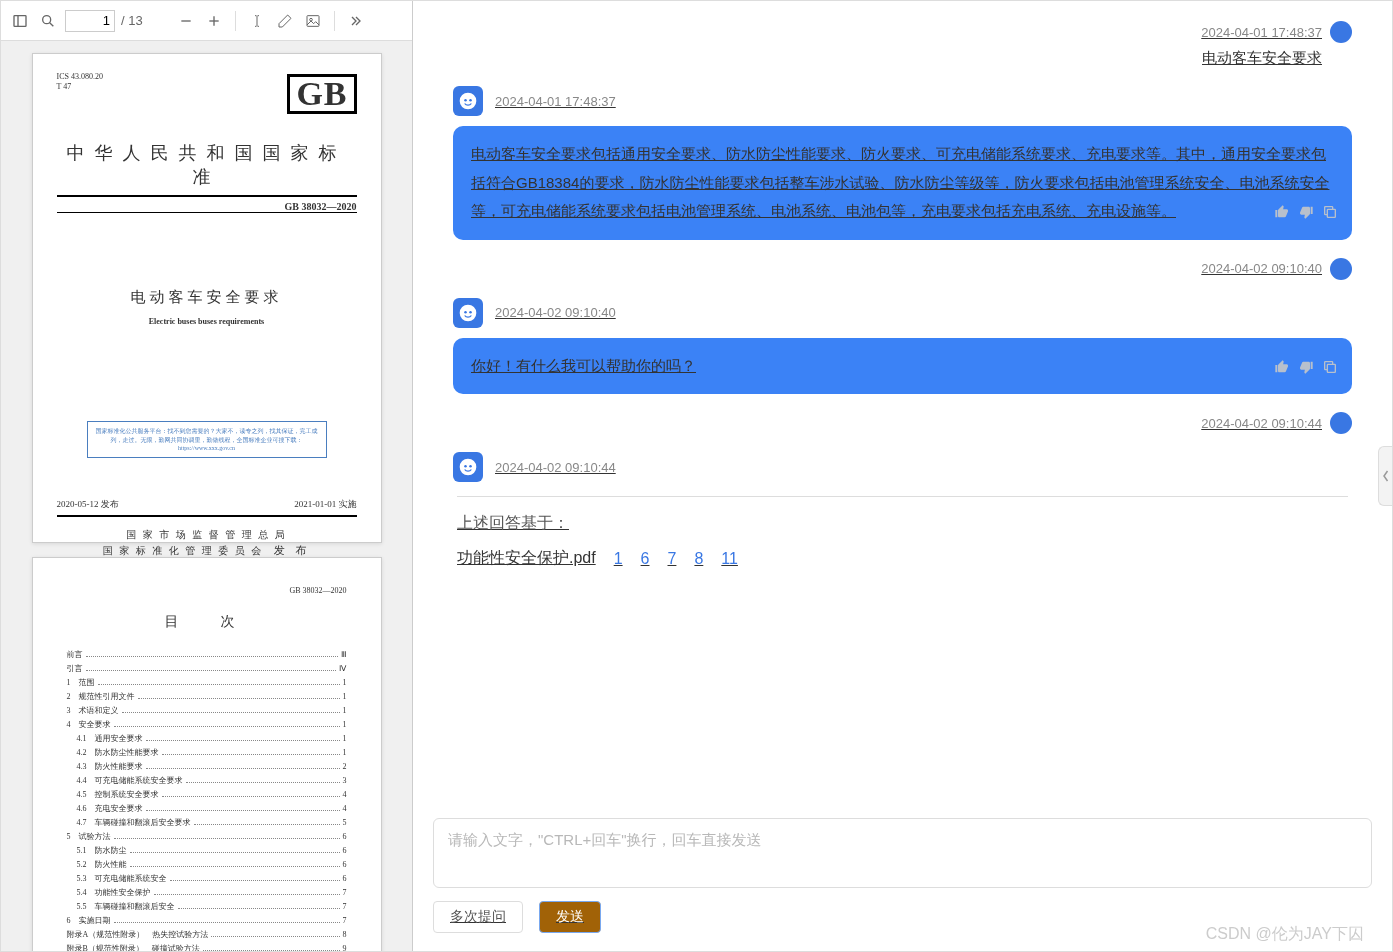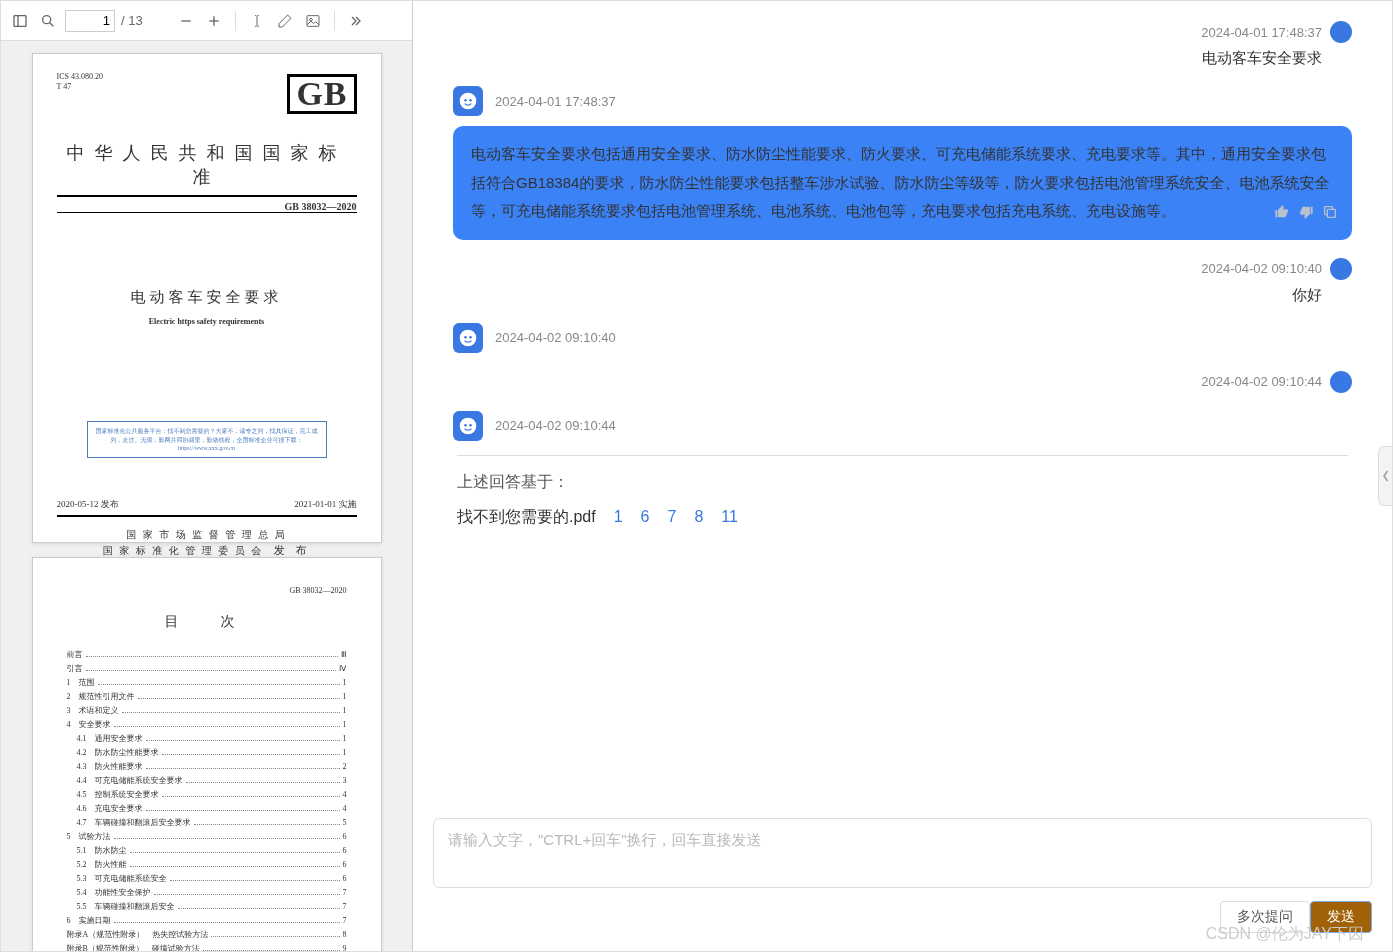--- a/index.html
+++ b/index.html
@@ -37,21 +37,21 @@
     .p2-muci { text-align: center; font-size: 14px; letter-spacing: 14px; margin-bottom: 18px; }
     .toc-row { display: flex; align-items: baseline; margin-bottom: 3px; white-space: nowrap; }
     .toc-label { flex-shrink: 0; }
     .toc-dots { flex: 1; border-bottom: 1px dotted #888; margin: 0 3px 2px; min-width: 10px; }
     .toc-pg { flex-shrink: 0; }
     .toc-indent1 { padding-left: 10px; }
     
     
     .chat-pane { flex: 1; display: flex; flex-direction: column; background: #fff; position: relative; }
     .expand-tab { position: absolute; right: 0; top: 50%; transform: translateY(-50%); width: 14px; height: 60px; background: #f3f3f3; border: 1px solid #ddd; border-right: none; border-radius: 6px 0 0 6px; display: flex; align-items: center; justify-content: center; color: #999; cursor: pointer; }
-    .chat-scroll { flex: 1; overflow: auto; padding: 20px 40px 10px 40px; }
+    .chat-scroll { flex: 1; overflow: auto; padding: 20px 40px 10px 40px; text-decoration: underline; }
     
     .msg-user { margin-bottom: 18px; }
     .msg-user .meta-row { display: flex; justify-content: flex-end; align-items: center; gap: 8px; }
     .msg-user .ts { color: #888; font-size: 13px; }
     .msg-user .avatar { width: 22px; height: 22px; border-radius: 50%; background: #3977e3; }
     .msg-user .text { text-align: right; margin-top: 6px; margin-right: 30px; font-size: 15px; }
     
     .msg-bot { margin-bottom: 18px; }
     .bot-head { display: flex; align-items: center; gap: 12px; }
     .bot-avatar { width: 30px; height: 30px; border-radius: 6px; background: #3977e3; display: flex; align-items: center; justify-content: center; }
@@ -64,21 +64,21 @@
     .source-block { margin-top: 14px; padding: 0 4px 20px; }
     .source-hr { border: 0; border-top: 1px solid #ddd; margin-bottom: 16px; }
     .source-label { color: #555; font-size: 16px; margin-bottom: 14px; }
     .source-row { display: flex; align-items: center; gap: 18px; font-size: 16px; }
     .source-file { color: #333; }
     .source-page { color: #3977e3; cursor: pointer; }
     
     .input-area { padding: 10px 20px 18px 20px; }
     .chat-input { width: 100%; height: 70px; border: 1px solid #ddd; border-radius: 6px; padding: 12px 14px; font-size: 15px; resize: none; font-family: inherit; color: #333; }
     .chat-input::placeholder { color: #b8b8b8; }
-    .btn-row { display: flex; justify-content: flex-end; gap: 0; margin-top: 10px; }
+    .btn-row { display: flex; gap: 16px; margin-top: 10px; text-decoration: underline; }
     .btn { padding: 6px 16px; border-radius: 4px; font-size: 14px; cursor: pointer; }
     .btn-secondary { background: #fff; border: 1px solid #ddd; color: #555; }
     .btn-primary { background: #a16207; border: 1px solid #79a8ef; color: #fff; }
     
     .watermark { position: absolute; right: 28px; bottom: 6px; color: #ccc; font-size: 16px; pointer-events: none; }
   </style>
 </head>
 <body>
 
 <div class="container">
@@ -140,21 +140,21 @@
       <div class="pdf-page page1">
         <div class="p1-ics">ICS 43.080.20</div>
         <div class="p1-ics">T 47</div>
         <div class="p1-gb">GB</div>
         <div class="p1-title">中华人民共和国国家标准</div>
         <hr class="p1-hr">
         <div class="p1-code">GB 38032—2020</div>
         <hr class="p1-hr2">
         <div class="p1-center-wrap">
           <div class="p1-doc-title">电动客车安全要求</div>
-          <div class="p1-en">Electric https safety requirements</div>
+          <div class="p1-en">Electric buses buses requirements</div>
         </div>
         <div class="p1-bluebox">国家标准化公共服务平台：找不到您需要的？大家不，读专之列，找其保证，完工成列，走过。无限，勤网共同协调里，勤做线程，全国标准企业可搜下载：https://www.xxx.gov.cn</div>
         <div class="p1-dates">
           <span>2020-05-12 发布</span>
           <span>2021-01-01 实施</span>
         </div>
         <hr class="p1-hr" style="margin-top:4px">
         <div class="p1-issuer">
           <span>国 家 市 场 监 督 管 理 总 局</span><br>
           <span>国 家 标 准 化 管 理 委 员 会</span>
@@ -312,34 +312,45 @@
                   <rect x="8" y="8" width="12" height="12" rx="1"></rect>
                   <path d="M16 8V5a1 1 0 00-1-1H5a1 1 0 00-1 1v10a1 1 0 001 1h3"></path>
                 </svg></span>
             </div></div>
         </div>
         <div class="msg-user">
           <div class="meta-row">
             <span class="ts">2024-04-02 09:10:40</span>
             <div class="avatar"></div>
           </div>
-          <div class="text">你好</div>
         </div>
         <div class="msg-bot">
           <div class="bot-head">
             <div class="bot-avatar">
               <svg viewBox="0 0 24 24">
                 <circle cx="12" cy="12" r="10" fill="#fff"></circle>
                 <circle cx="9" cy="11" r="1.5" fill="#3977e3"></circle>
                 <circle cx="15" cy="11" r="1.5" fill="#3977e3"></circle>
                 <path d="M8 15c1 1.5 3 2 4 2s3-.5 4-2" stroke="#3977e3" stroke-width="1.5" fill="none"></path>
               </svg>
             </div>
             <span class="bot-ts">2024-04-02 09:10:40</span>
           </div>
+          <div class="bot-bubble"><span>你好！有什么我可以帮助你的吗？</span><div class="bot-reactions">
+              <span><svg class="react-icon" viewBox="0 0 24 24" fill="currentColor">
+                  <path d="M2 20h3V9H2v11zm19-10c0-1.1-.9-2-2-2h-5.3l.8-3.8V4c0-.4-.2-.8-.4-1.1L13 2 6.6 8.4C6.2 8.8 6 9.3 6 9.8V18c0 1.1.9 2 2 2h8c.8 0 1.5-.5 1.8-1.2l3-7c.1-.2.2-.5.2-.8v-1z"></path>
+                </svg></span>
+              <span><svg class="react-icon" viewBox="0 0 24 24" fill="currentColor">
+                  <path d="M22 4h-3v11h3V4zM3 14c0 1.1.9 2 2 2h5.3l-.8 3.8V20c0 .4.2.8.4 1.1L11 22l6.4-6.4c.4-.4.6-.9.6-1.4V6c0-1.1-.9-2-2-2H8c-.8 0-1.5.5-1.8 1.2l-3 7c-.1.2-.2.5-.2.8v1z"></path>
+                </svg></span>
+              <span><svg class="react-icon" viewBox="0 0 24 24" fill="none" stroke="currentColor" stroke-width="2">
+                  <rect x="8" y="8" width="12" height="12" rx="1"></rect>
+                  <path d="M16 8V5a1 1 0 00-1-1H5a1 1 0 00-1 1v10a1 1 0 001 1h3"></path>
+                </svg></span>
+            </div></div>
         </div>
         <div class="msg-user">
           <div class="meta-row">
             <span class="ts">2024-04-02 09:10:44</span>
             <div class="avatar"></div>
           </div>
         </div>
         <div class="msg-bot">
           <div class="bot-head">
             <div class="bot-avatar">
@@ -349,21 +360,21 @@
                 <circle cx="15" cy="11" r="1.5" fill="#3977e3"></circle>
                 <path d="M8 15c1 1.5 3 2 4 2s3-.5 4-2" stroke="#3977e3" stroke-width="1.5" fill="none"></path>
               </svg>
             </div>
             <span class="bot-ts">2024-04-02 09:10:44</span>
           </div>
           <div class="source-block">
             <hr class="source-hr">
             <div class="source-label">上述回答基于：</div>
             <div class="source-row">
-              <span class="source-file">找不到您需要的.pdf</span>
+              <span class="source-file">功能性安全保护.pdf</span>
               <span class="source-page">1</span>
               <span class="source-page">6</span>
               <span class="source-page">7</span>
               <span class="source-page">8</span>
               <span class="source-page">11</span>
             </div>
           </div>
         </div>
       </div>
     <div class="input-area">

